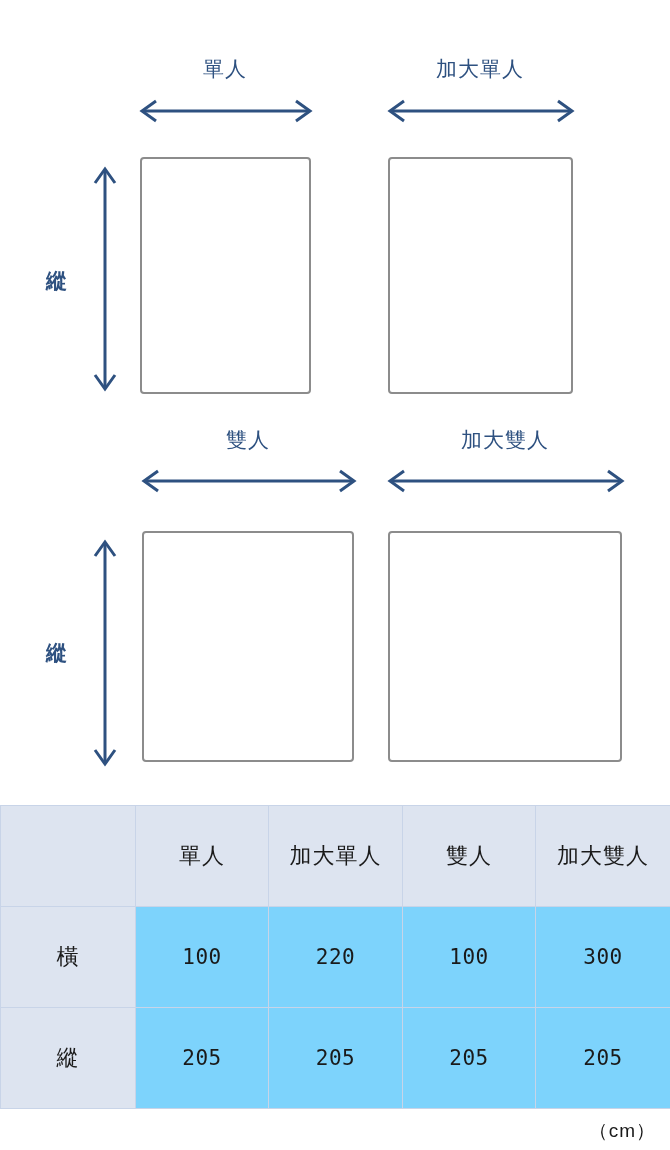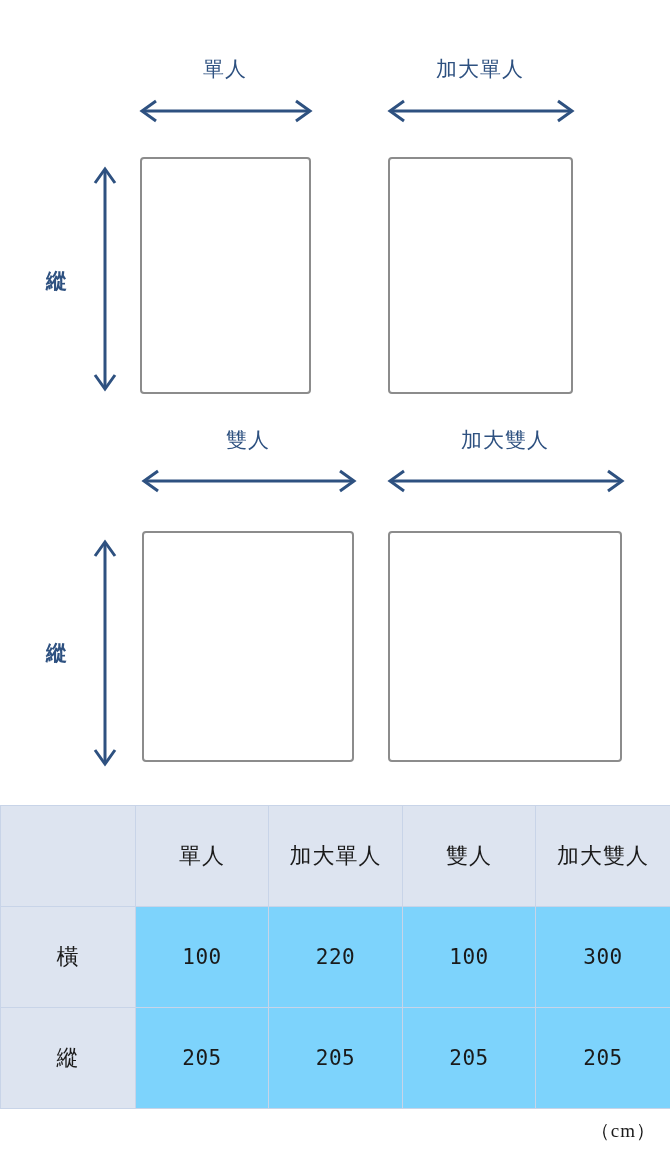--- a/index.html
+++ b/index.html
@@ -93,21 +93,21 @@
   #spec-table col.c2 { width: 134px; }
   #spec-table col.c3 { width: 133px; }
   #spec-table col.c4 { width: 135px; }
 
   #unit-note {
     position: absolute;
     right: 14px;
     top: 1118px;
     font-size: 19px;
     color: #1a1a1a;
-    font-family: Liberation Serif, serif;
+    font-family: Liberation Sans, sans-serif;
     letter-spacing: 1px;
     text-align: center;
   }
 </style>
 </head>
 <body>
 
 <div id="diagram">
 
   <div class="size-label" style="left:140px; top:58px; width:170px;">單人</div>

